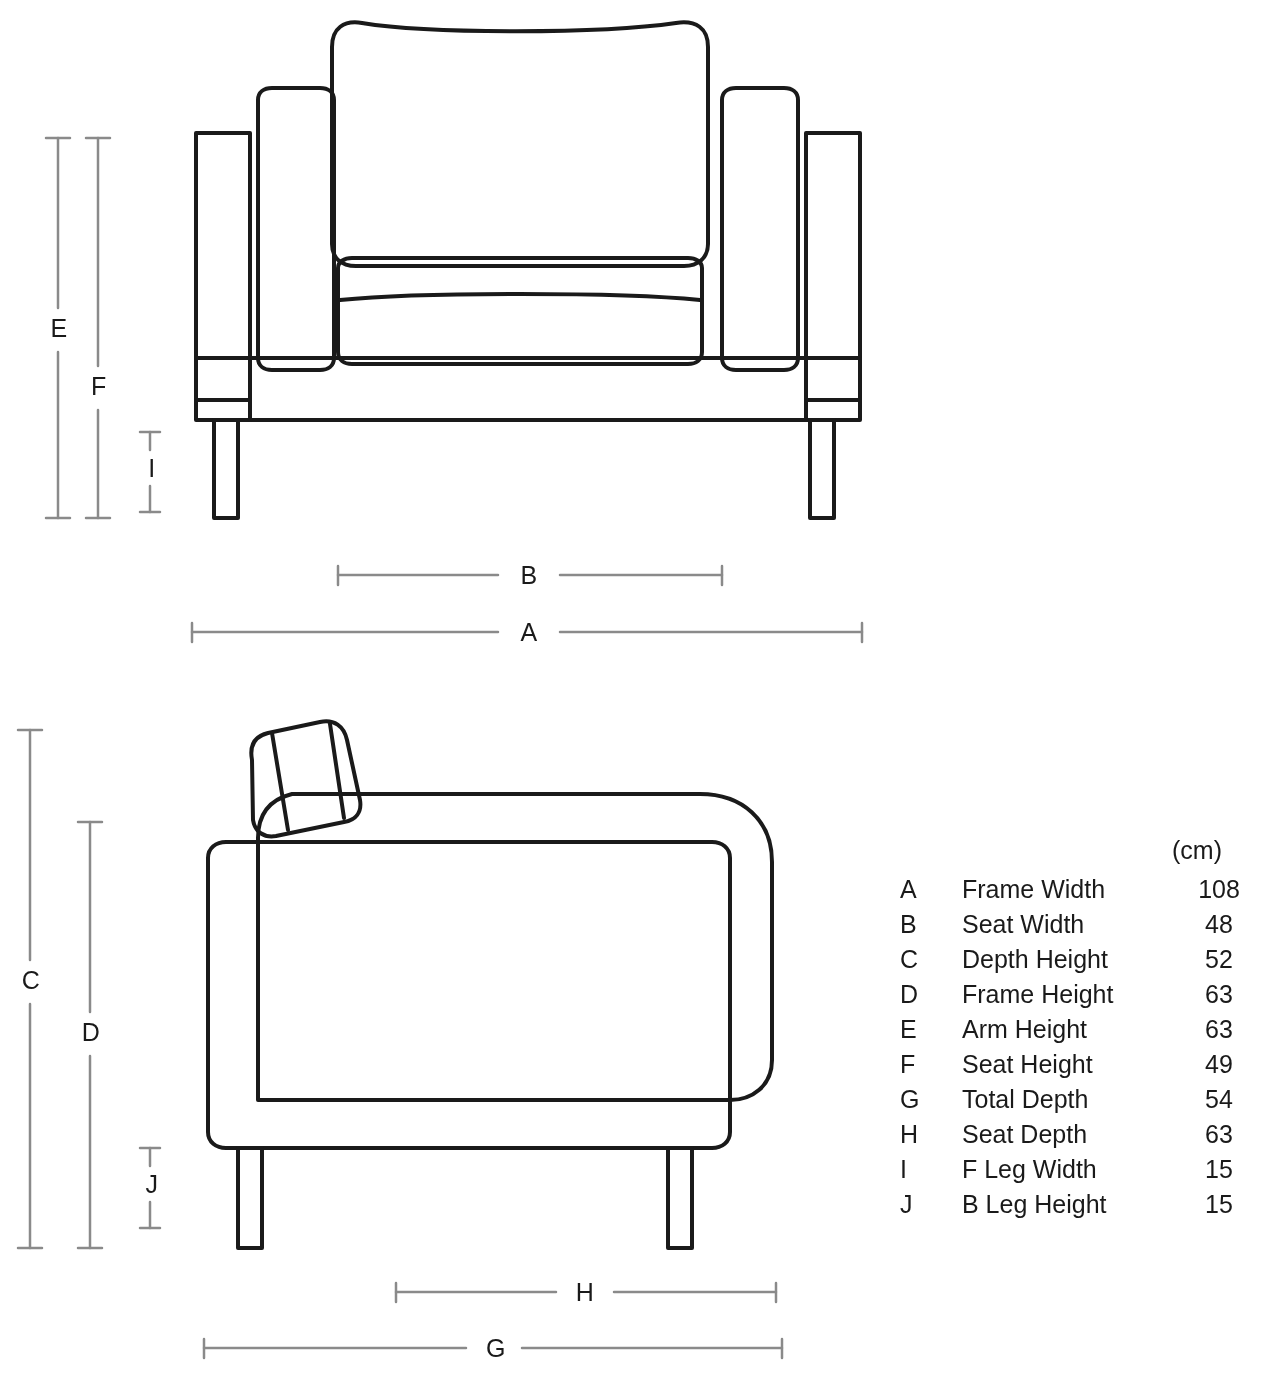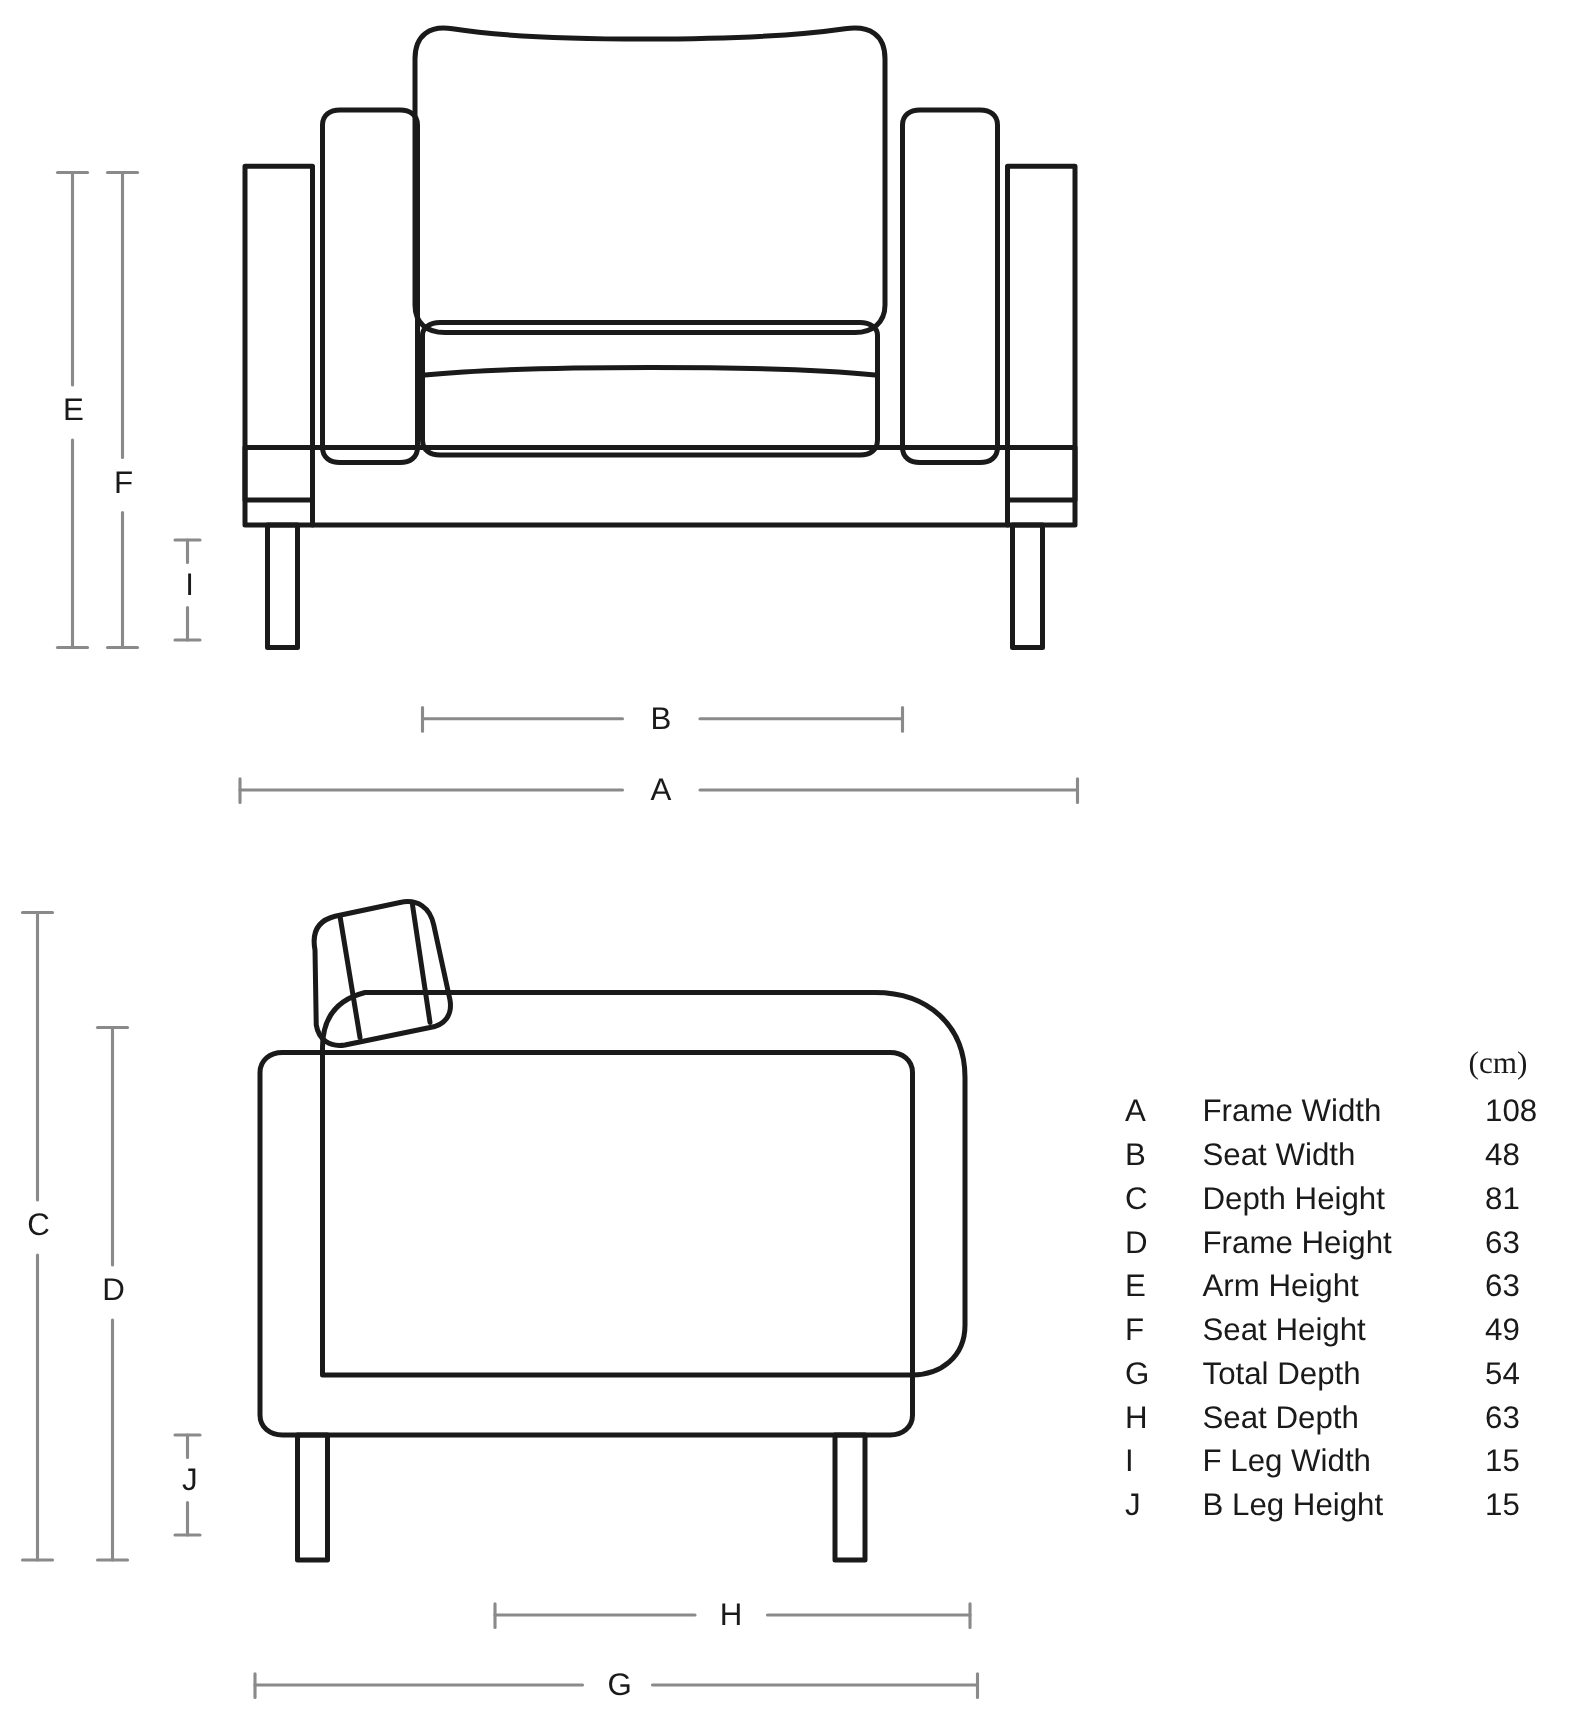--- a/index.html
+++ b/index.html
@@ -43,42 +43,41 @@
     width: 350px;
     font-size: 25px;
     line-height: 1;
     color: #1a1a1a;
   }
   .legend-unit {
     text-align: right;
     padding-right: 28px;
     margin-bottom: 14px;
     font-size: 25px;
-    font-family: Liberation Serif, serif;
   }
   .legend-table {
     width: 100%;
     border-collapse: collapse;
   }
   .legend-table td {
     padding: 0 0 10px 0;
     font-size: 25px;
     vertical-align: top;
     white-space: nowrap;
   }
   .col-key {
     width: 62px;
     text-align: left;
   }
   .col-name {
     text-align: left;
     padding-right: 18px !important;
   }
   .col-val {
-    text-align: left;
+    text-align: center;
     width: 62px;
   }
 </style>
 </head>
 <body>
 
 <div class="stage">
 
   <svg class="drawing" viewBox="0 0 1264 1382">
     <g fill="none" stroke="#1a1a1a" stroke-width="4" stroke-linejoin="round" stroke-linecap="round">
@@ -214,21 +213,21 @@
           <td class="col-val">108</td>
         </tr>
         <tr>
           <td class="col-key">B</td>
           <td class="col-name">Seat Width</td>
           <td class="col-val">48</td>
         </tr>
         <tr>
           <td class="col-key">C</td>
           <td class="col-name">Depth Height</td>
-          <td class="col-val">81</td>
+          <td class="col-val">52</td>
         </tr>
         <tr>
           <td class="col-key">D</td>
           <td class="col-name">Frame Height</td>
           <td class="col-val">63</td>
         </tr>
         <tr>
           <td class="col-key">E</td>
           <td class="col-name">Arm Height</td>
           <td class="col-val">63</td>

